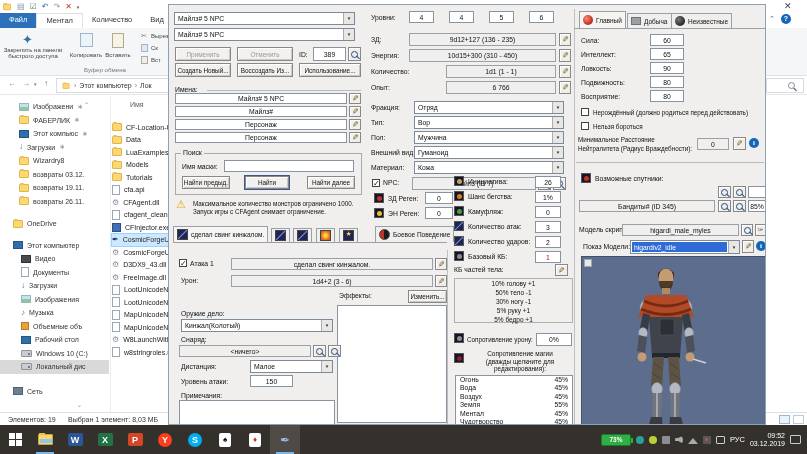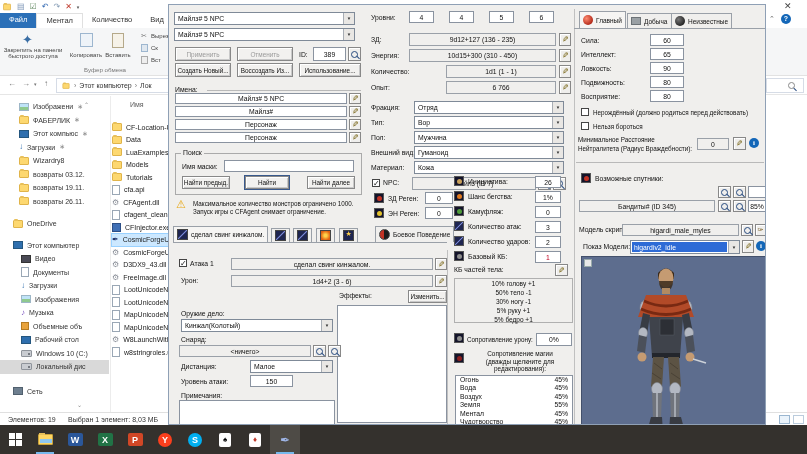--- a/index.html
+++ b/index.html
@@ -747,15 +747,33 @@
       </div>
     <div class="tbi">
         <span class="cardico">♠</span>
       </div>
     <div class="tbi">
         <span class="cardico" style="color:#c0392b">♦</span>
       </div>
     <div class="tbi running activewin">
         <span class="penico">✒</span>
       </div>
+    <div class="tray">
+      <div class="battery">
+          <span>73%</span>
+        </div>
+      <span class="trayico t1"></span>
+      <span class="trayico t2"></span>
+      <span class="trayico t3"></span>
+      <span class="trayico t4"></span>
+      <span class="trayico t5"></span>
+      <span class="trayico t6"></span>
+      <span class="trayico t7"></span>
+      <span class="lang">РУС</span>
+      <div class="clock">
+        <div>09:52</div>
+        <div>03.12.2019</div>
+      </div>
+      <span class="notif"></span>
+    </div>
   </div>
 
 </div>
 
 </body></html>

